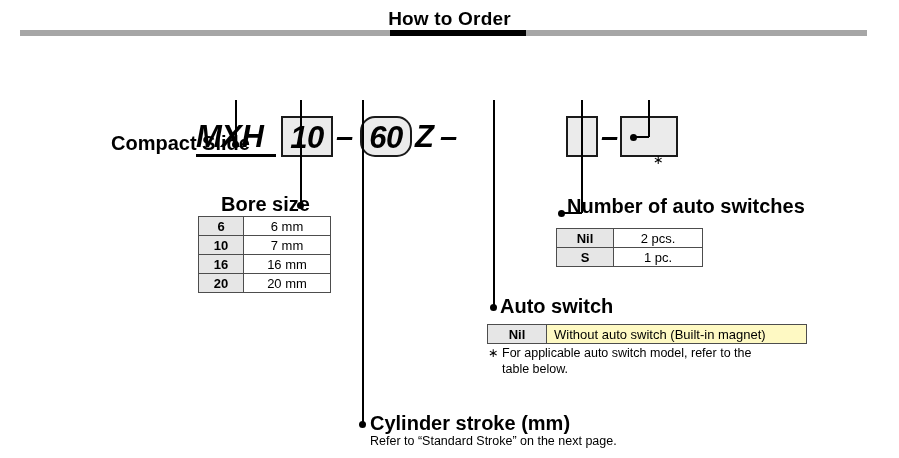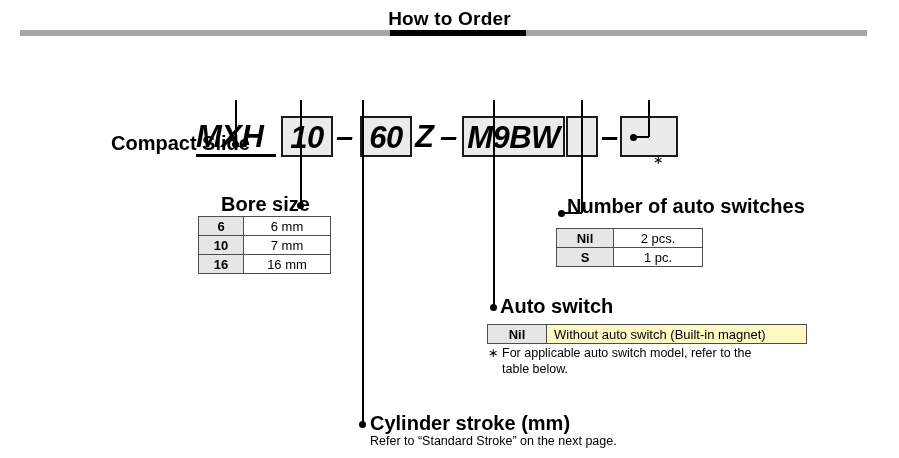--- a/index.html
+++ b/index.html
@@ -47,21 +47,21 @@
     line-height:35px;
     letter-spacing:-0.5px;
   }
   .dash{
     font-size:31px;font-weight:bold;line-height:40px;
   }
   #code-mxh{left:196px;top:60px;}
   #mxh-underline{left:196px;top:97px;width:80px;height:3px;background:#000;}
   #code-box-bore{left:281px;top:59px;width:52px;height:41px;padding-top:2px;}
   #dash-1{left:336px;top:60px;}
-  #code-box-stroke{left:360px;top:59px;width:52px;height:41px;padding-top:2px;}
+  #code-box-stroke{left:360px;top:59px;width:52px;height:41px;padding-top:2px;border-radius:15px;}
   #code-z{left:415px;top:60px;}
   #dash-2{left:440px;top:60px;}
   #code-box-switch{left:462px;top:59px;width:103px;height:41px;padding-top:2px;}
   #code-box-qty{left:566px;top:59px;width:32px;height:41px;}
   #dash-3{left:601px;top:60px;}
   #code-box-mto{left:620px;top:59px;width:58px;height:41px;}
 
   
   .vline{background:#000;width:1.6px;}
   .hline{background:#000;height:1.6px;}
@@ -132,21 +132,20 @@
     <div class="abs code-text" id="code-mxh">MXH</div>
     <div class="abs" id="mxh-underline"></div>
 
     <div class="abs code-box" id="code-box-bore">10</div>
     <div class="abs dash" id="dash-1">–</div>
 
     <div class="abs code-box" id="code-box-stroke">60</div>
     <div class="abs code-text" id="code-z">Z</div>
     <div class="abs dash" id="dash-2">–</div>
 
-    <div class="abs code-box" id="code-box-switch">M9BW</div>
     <div class="abs code-box" id="code-box-qty"></div>
     <div class="abs dash" id="dash-3">–</div>
     <div class="abs code-box" id="code-box-mto"></div>
   </div>
 
   <div class="abs vline" style="left:235px;top:100px;height:44px;"></div>
   <div class="abs dot" style="left:232px;top:141px;"></div>
   <div class="abs callout-title" style="left:111px;top:134px;">Compact Slide</div>
 
   <div class="abs vline" style="left:300px;top:100px;height:105px;"></div>
@@ -158,20 +157,24 @@
         <td class="key">6</td>
         <td class="val">6 mm</td>
       </tr>
       <tr>
         <td class="key">10</td>
         <td class="val">7 mm</td>
       </tr>
       <tr>
         <td class="key">16</td>
         <td class="val">16 mm</td>
+      </tr>
+      <tr>
+        <td class="key">20</td>
+        <td class="val">20 mm</td>
       </tr>
     </tbody>
   </table>
 
   <div class="abs vline" style="left:362px;top:100px;height:325px;"></div>
   <div class="abs dot" style="left:359px;top:421px;"></div>
   <div class="abs note" style="left:370px;top:433px;">Refer to “Standard Stroke” on the next page.</div>
   <div class="abs callout-title" style="left:370px;top:414px;">Cylinder stroke (mm)</div>
 
   <div class="abs vline" style="left:493px;top:100px;height:208px;"></div>

